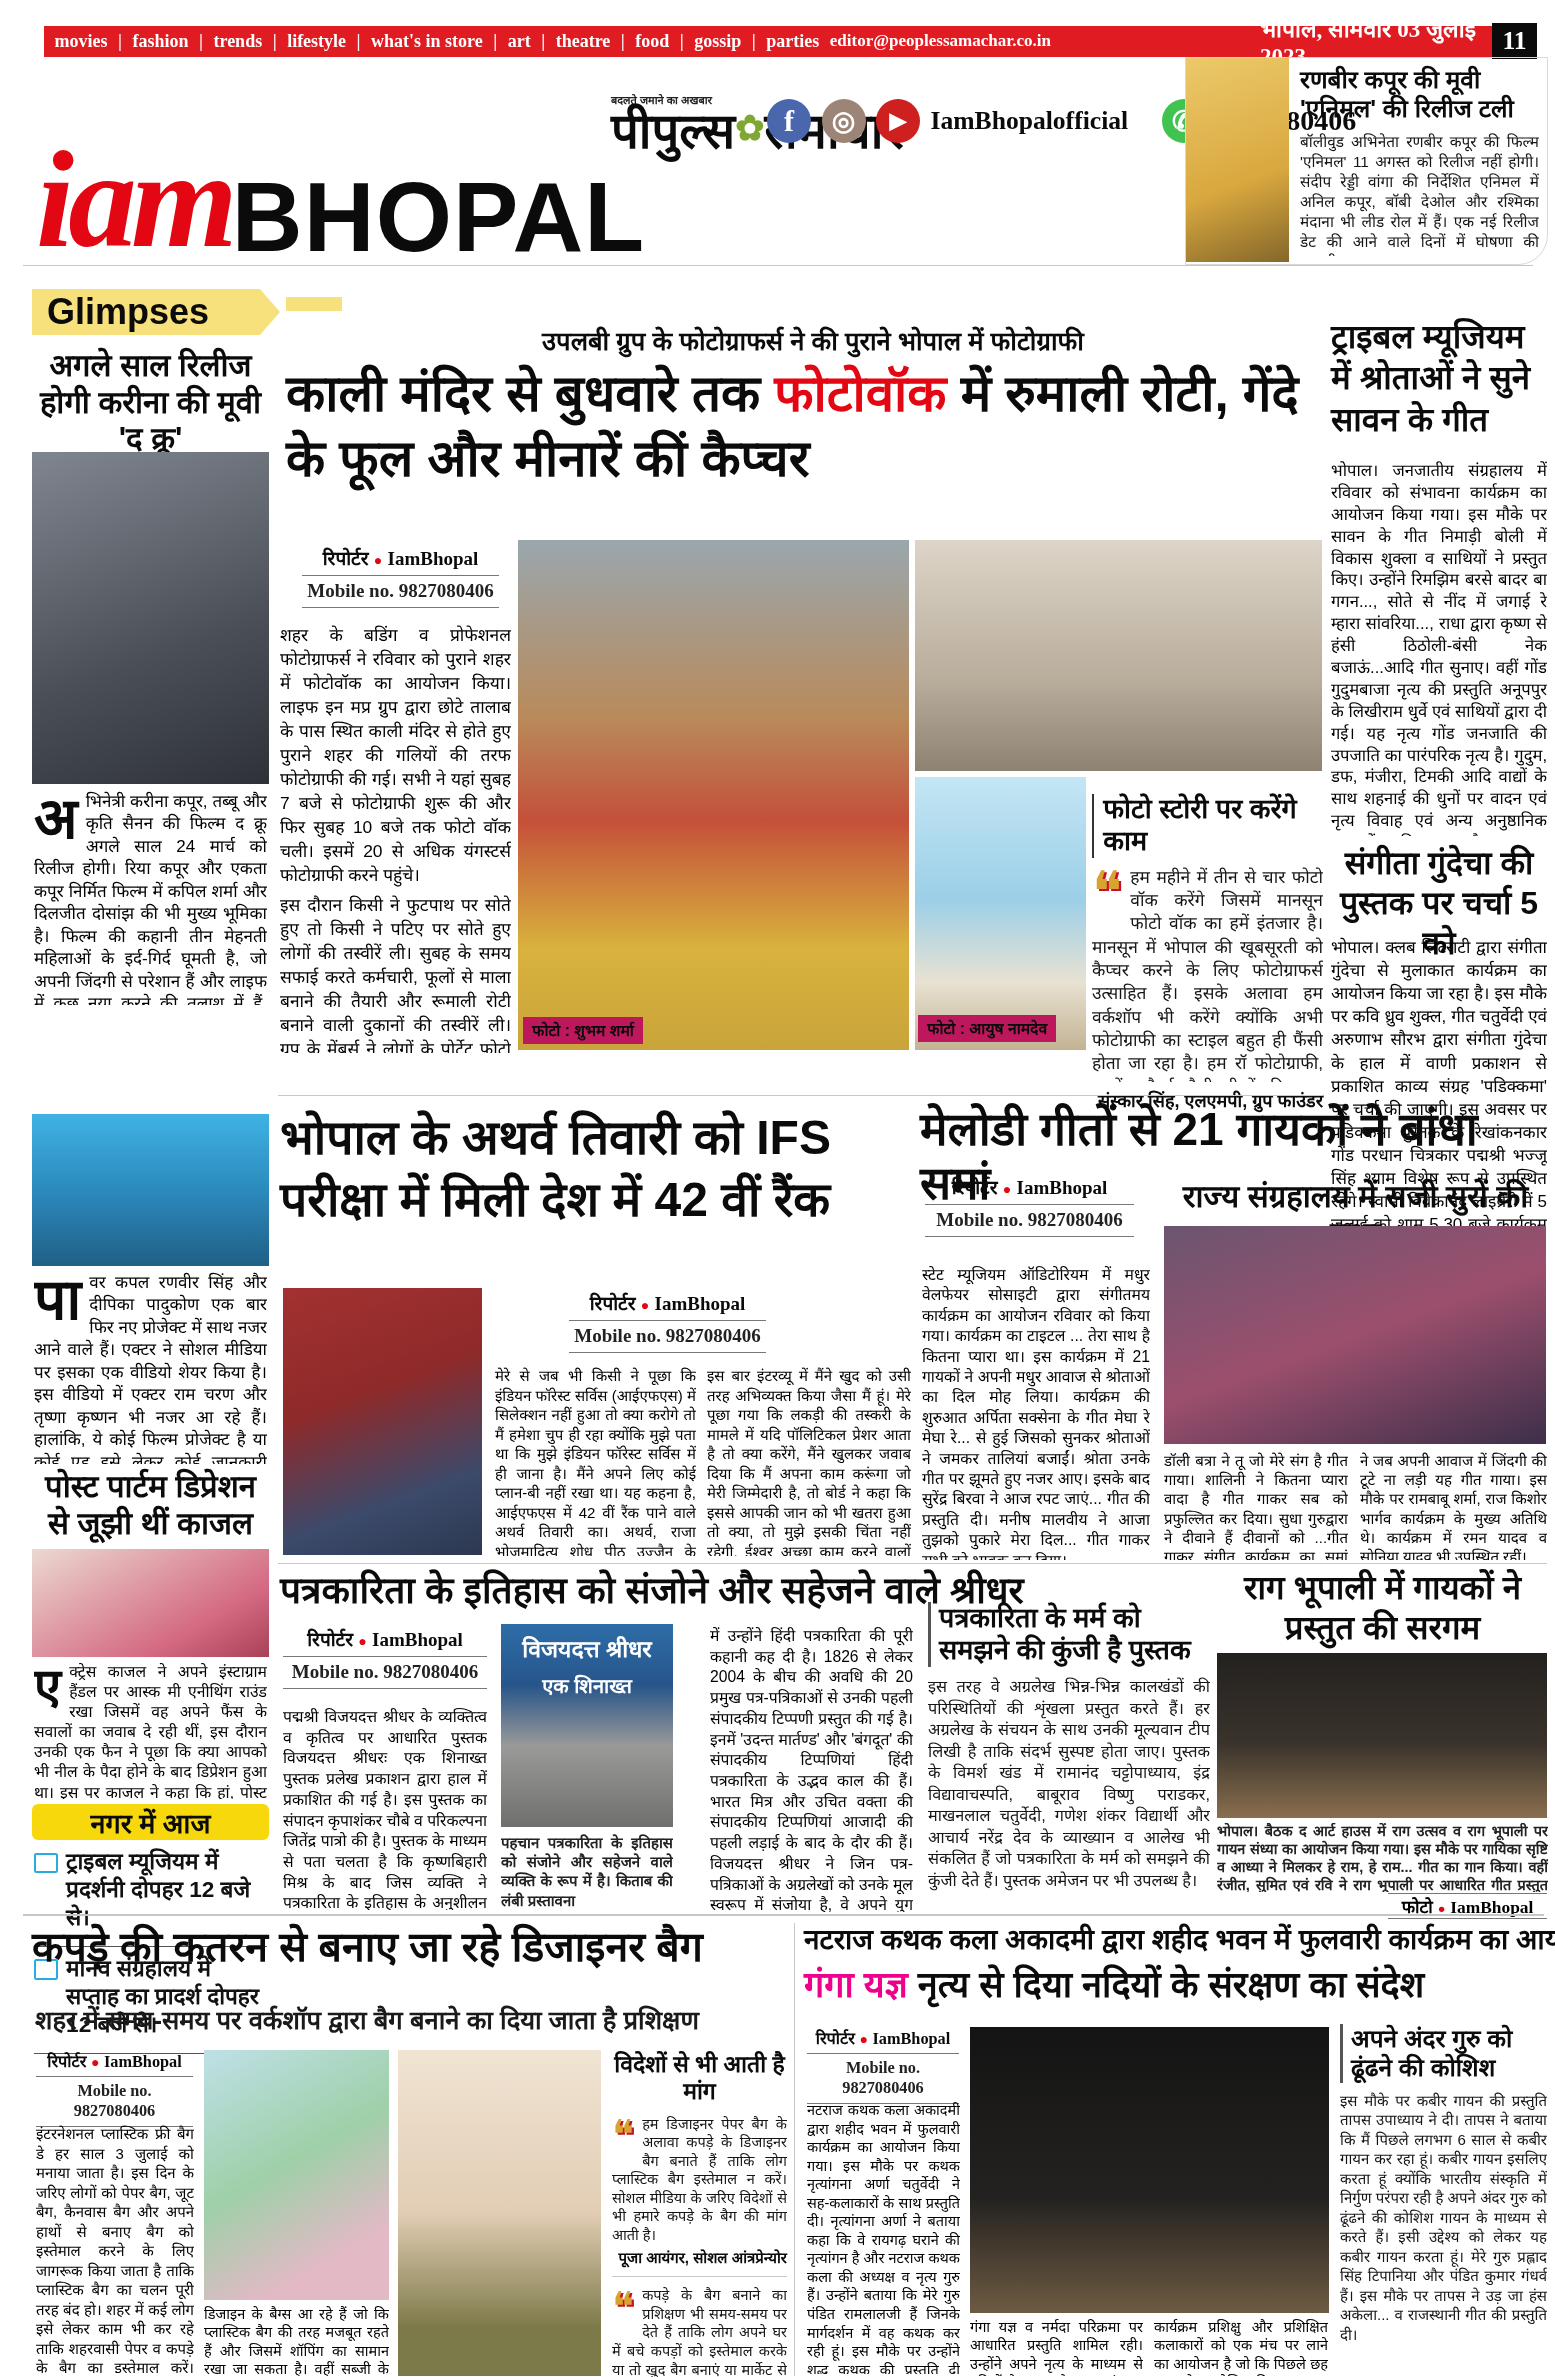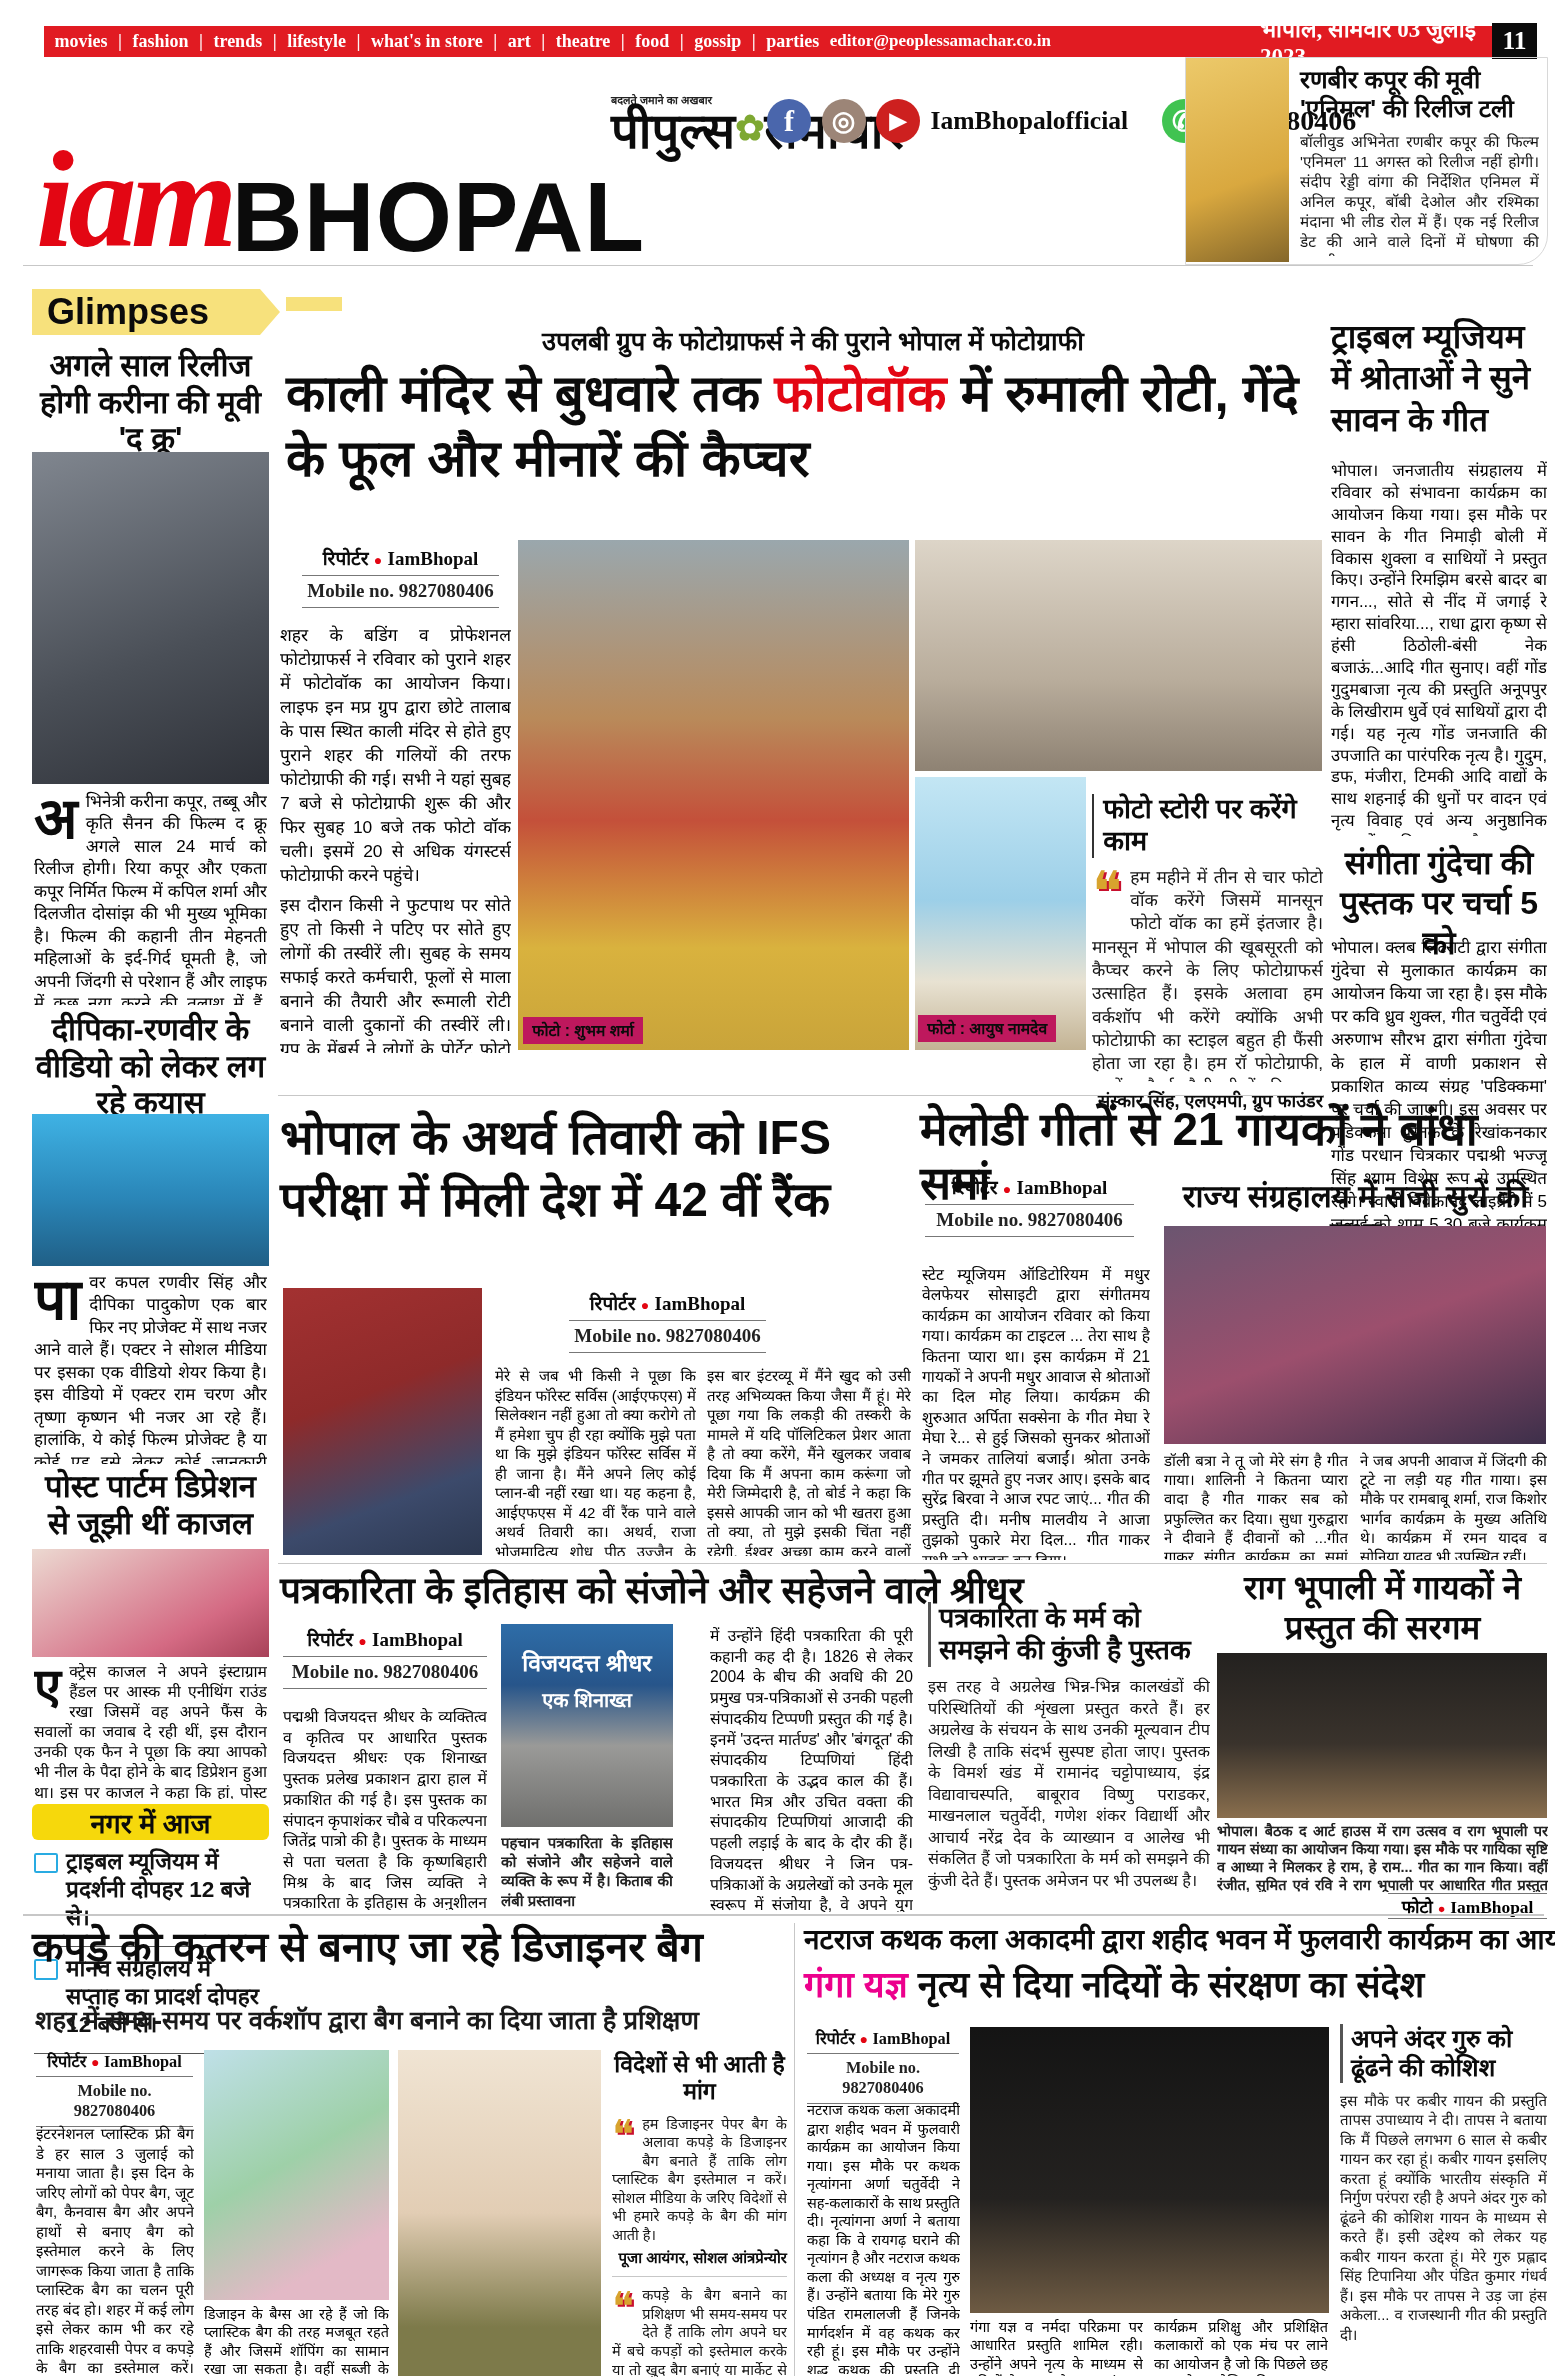--- a/index.html
+++ b/index.html
@@ -127,21 +127,20 @@
   </div>
   <div class="abs" style="left:260px;top:289px;width:0;height:0;border-top:23px solid transparent;border-bottom:23px solid transparent;border-left:20px solid #f7e17c;"></div>
   <div class="abs" style="left:286px;top:297px;width:56px;height:14px;background:#f7e17c;"></div>
 
   <div class="abs headline center" style="left:34px;top:348px;width:233px;font-size:31px;">अगले साल रिलीज होगी करीना की मूवी 'द क्रू'</div>
   <div class="photo ph-kareena" style="left:32px;top:452px;width:237px;height:332px;"></div>
   <div class="abs jt clip" style="left:34px;top:791px;width:233px;height:214px;font-size:17px;line-height:1.32;">
     <span class="dropcap">अ</span><span>भिनेत्री करीना कपूर, तब्बू और कृति सैनन की फिल्म द क्रू अगले साल 24 मार्च को रिलीज होगी। रिया कपूर और एकता कपूर निर्मित फिल्म में कपिल शर्मा और दिलजीत दोसांझ की भी मुख्य भूमिका है। फिल्म की कहानी तीन मेहनती महिलाओं के इर्द-गिर्द घूमती है, जो अपनी जिंदगी से परेशान हैं और लाइफ में कुछ नया करने की तलाश में हैं, लेकिन नियति उन्हें बार-बार उसी परिस्थिति के सामने ला देती है।</span>
   </div>
 
-  <div class="abs headline center" style="left:34px;top:1012px;width:233px;font-size:31px;">दीपिका-रणवीर के वीडियो को लेकर लग रहे कयास</div>
   <div class="photo ph-deepika" style="left:32px;top:1114px;width:237px;height:152px;"></div>
   <div class="abs jt clip" style="left:34px;top:1272px;width:233px;height:192px;font-size:17px;line-height:1.32;">
     <span class="dropcap">पा</span><span>वर कपल रणवीर सिंह और दीपिका पादुकोण एक बार फिर नए प्रोजेक्ट में साथ नजर आने वाले हैं। एक्टर ने सोशल मीडिया पर इसका एक वीडियो शेयर किया है। इस वीडियो में एक्टर राम चरण और तृष्णा कृष्णन भी नजर आ रहे हैं। हालांकि, ये कोई फिल्म प्रोजेक्ट है या कोई एड इसे लेकर कोई जानकारी सामने नहीं आई है। वीडियो की शुरुआत में दीपिका पादुकोण पुलिस स्टेशन में नजर आती हैं।</span>
   </div>
 
   <div class="abs headline center" style="left:34px;top:1469px;width:233px;font-size:31px;">पोस्ट पार्टम डिप्रेशन से जूझी थीं काजल</div>
   <div class="photo ph-kajal" style="left:32px;top:1549px;width:237px;height:108px;"></div>
   <div class="abs jt clip" style="left:34px;top:1662px;width:233px;height:137px;font-size:15.7px;line-height:1.28;">
     <span class="dropcap" style="font-size:49px;">ए</span><span>क्ट्रेस काजल ने अपने इंस्टाग्राम हैंडल पर आस्क मी एनीथिंग राउंड रखा जिसमें वह अपने फैंस के सवालों का जवाब दे रही थीं, इस दौरान उनकी एक फैन ने पूछा कि क्या आपको भी नील के पैदा होने के बाद डिप्रेशन हुआ था। इस पर काजल ने कहा कि हां, पोस्ट पार्टम डिप्रेशन हुआ था और इस वजह उन्होंने अपने पति गौतम को बहुत परेशान कर दिया था। वर्कआउट करके वह इस डिप्रेशन से बाहर निकली थीं।</span>
   </div>
@@ -222,21 +221,21 @@
 
   <div class="abs rule" style="left:278px;top:1563px;width:1269px;height:1.2px;"></div>
 
   <div class="abs headline" style="left:280px;top:1569px;width:929px;font-size:37px;white-space:nowrap;">पत्रकारिता के इतिहास को संजोने और सहेजने वाले श्रीधर</div>
   <div class="abs byline" style="left:283px;top:1626px;width:204px;">
     <div class="l1"><span class="rep">रिपोर्टर</span> <span class="dot">●</span> <span class="nm">IamBhopal</span></div>
     <div class="l2"><span>Mobile no.</span> <span>9827080406</span></div>
   </div>
   <div class="abs jt clip" style="left:283px;top:1707px;width:204px;height:203px;font-size:15.7px;line-height:1.32;">पद्मश्री विजयदत्त श्रीधर के व्यक्तित्व व कृतित्व पर आधारित पुस्तक विजयदत्त श्रीधरः एक शिनाख्त पुस्तक प्रलेख प्रकाशन द्वारा हाल में प्रकाशित की गई है। इस पुस्तक का संपादन कृपाशंकर चौबे व परिकल्पना जितेंद्र पात्रो की है। पुस्तक के माध्यम से पता चलता है कि कृष्णबिहारी मिश्र के बाद जिस व्यक्ति ने पत्रकारिता के इतिहास के अनुशीलन का मानक प्रस्तुत किया है, वे हैं विजयदत्त श्रीधर। आज उनकी राष्ट्रव्यापी</div>
   <div class="photo ph-book" style="left:501px;top:1624px;width:172px;height:203px;">
-    <div style="font-size:23px;font-weight:bold;padding-top:22px;">विजयदत्त श्रीधर</div>
+    <div style="font-size:23px;font-weight:bold;padding-top:8px;">विजयदत्त श्रीधर</div>
     <div style="font-size:20px;font-weight:bold;margin-top:8.1px;">एक शिनाख्त</div>
   </div>
   <div class="abs jt clip" style="left:501px;top:1833px;width:172px;height:79px;font-size:15px;line-height:1.28;font-weight:bold;color:#222;">पहचान पत्रकारिता के इतिहास को संजोने और सहेजने वाले व्यक्ति के रूप में है। किताब की लंबी प्रस्तावना</div>
   <div class="abs jt clip" style="left:710px;top:1626px;width:203px;height:286px;font-size:15.7px;line-height:1.32;">में उन्होंने हिंदी पत्रकारिता की पूरी कहानी कह दी है। 1826 से लेकर 2004 के बीच की अवधि की 20 प्रमुख पत्र-पत्रिकाओं से उनकी पहली संपादकीय टिप्पणी प्रस्तुत की गई है। इनमें 'उदन्त मार्तण्ड' और 'बंगदूत' की संपादकीय टिप्पणियां हिंदी पत्रकारिता के उद्भव काल की हैं। भारत मित्र और उचित वक्ता की संपादकीय टिप्पणियां आजादी की पहली लड़ाई के बाद के दौर की हैं। विजयदत्त श्रीधर ने जिन पत्र-पत्रिकाओं के अग्रलेखों को उनके मूल स्वरूप में संजोया है, वे अपने युग और पत्रकारिता की प्रवृत्तियों का प्रतिनिधित्व करती हैं।</div>
 
   <div class="abs" style="left:928px;top:1602px;width:282px;height:311px;">
     <div class="boxtitle" style="font-size:27px;">पत्रकारिता के मर्म को समझने की कुंजी है पुस्तक</div>
     <div class="jt clip" style="margin-top:9.3px;height:232px;font-size:16.3px;line-height:1.32;color:#151515;">इस तरह वे अग्रलेख भिन्न-भिन्न कालखंडों की परिस्थितियों की शृंखला प्रस्तुत करते हैं। हर अग्रलेख के संचयन के साथ उनकी मूल्यवान टीप लिखी है ताकि संदर्भ सुस्पष्ट होता जाए। पुस्तक के विमर्श खंड में रामानंद चट्टोपाध्याय, इंद्र विद्यावाचस्पति, बाबूराव विष्णु पराडकर, माखनलाल चतुर्वेदी, गणेश शंकर विद्यार्थी और आचार्य नरेंद्र देव के व्याख्यान व आलेख भी संकलित हैं जो पत्रकारिता के मर्म को समझने की कुंजी देते हैं। पुस्तक अमेजन पर भी उपलब्ध है।</div>
   </div>
 

